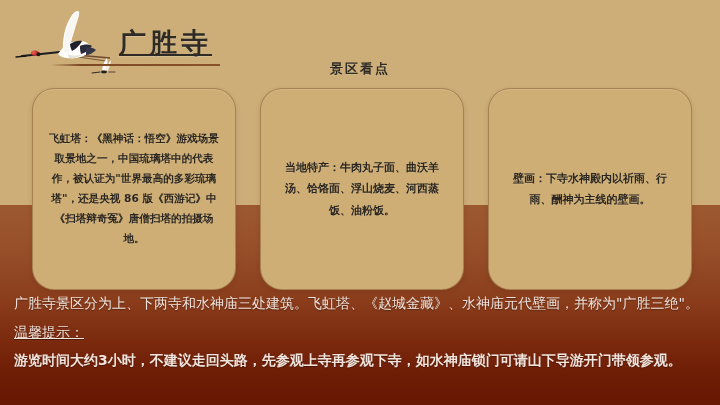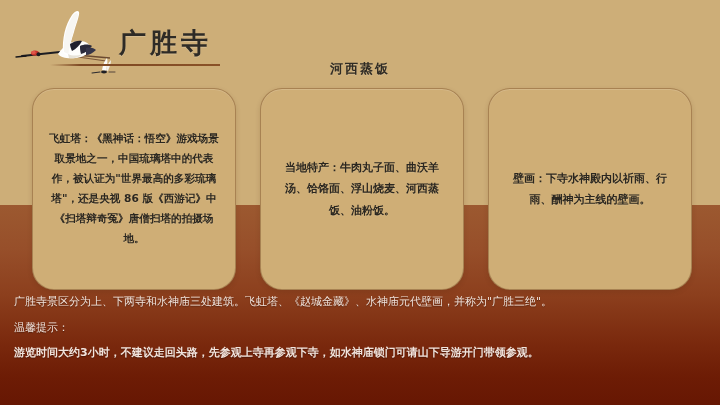--- a/index.html
+++ b/index.html
@@ -63,20 +63,21 @@
     position: absolute;
     left: 105px;
     top: 17px;
     font-size: 27px;
     font-weight: 700;
     letter-spacing: 4px;
     color: #2e2b26;
     font-family: "DejaVu Serif", "Liberation Serif", serif;
     text-shadow: 0 1px 0 rgba(255,255,255,0.18);
     white-space: nowrap;
+    text-decoration: underline;
   }
 
   .brand-rule {
     position: absolute;
     left: 36px;
     top: 56px;
     width: 170px;
     height: 2px;
     background: linear-gradient(to right, rgba(125,72,35,0.0) 0%, #7d4823 18%, #8a5228 100%);
   }
@@ -135,32 +136,32 @@
   .card-2 .card-body { font-size: 11px; }
   .card-3 .card-body { font-size: 11px; }
 
   
   .bottom-text {
     position: absolute;
     left: 14px;
     top: 296px;
     width: 700px;
     color: #f1e4dd;
-    font-size: 11px;
+    font-size: 14px;
     line-height: 1.0;
   }
 
   .bottom-line {
     white-space: nowrap;
     margin-bottom: 15px;
     text-shadow: 0 1px 1px rgba(0,0,0,0.35);
   }
   .bottom-line:last-child { margin-bottom: 0; font-weight: bold; }
 
-  .tip-label { margin-bottom: 14px; }
+  .tip-label { margin-bottom: 14px; text-decoration: underline; }
 </style>
 </head>
 <body>
 
 <div id="slide">
 
   <div class="bg-top"></div>
   <div class="bg-bottom"></div>
 
   <div class="logo-zone">
@@ -194,21 +195,21 @@
       <path d="M86 64 L78 65" stroke="#2a2a2e" stroke-width="1.1" fill="none" stroke-linecap="round"></path>
       <path d="M95 64 L101 64" stroke="#55453a" stroke-width="1" fill="none" stroke-linecap="round"></path>
       <ellipse cx="90" cy="64" rx="3" ry="1.4" fill="#1f1f24"></ellipse>
     </svg>
 
     <div class="brand-title">广胜寺</div>
 
     <div class="brand-rule"></div>
   </div>
 
-  <div class="section-heading">河西蒸饭</div>
+  <div class="section-heading">景区看点</div>
 
   <div class="cards">
 
     <div class="card card-1">
       <div class="card-body">飞虹塔：《黑神话：悟空》游戏场景取景地之一，中国琉璃塔中的代表作，被认证为"世界最高的多彩琉璃塔"，还是央视 86 版《西游记》中《扫塔辩奇冤》唐僧扫塔的拍摄场地。</div>
     </div>
 
     <div class="card card-3">
       <div class="card-body">当地特产：牛肉丸子面、曲沃羊汤、饸饹面、浮山烧麦、河西蒸饭、油粉饭。</div>
     </div>

